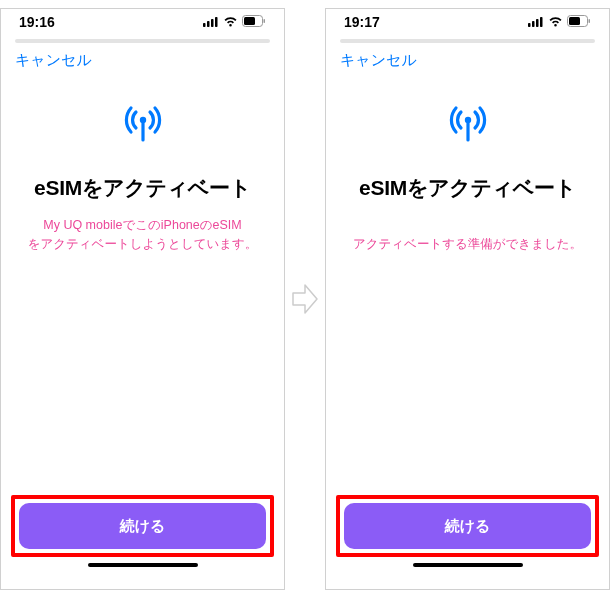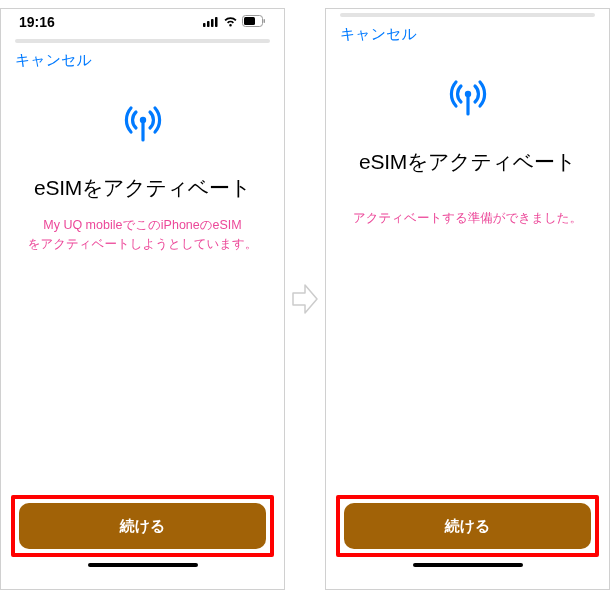--- a/index.html
+++ b/index.html
@@ -57,21 +57,21 @@
       display: flex;
       flex-direction: column;
       align-items: center;
       padding: 28px 20px 0;
     }
     .icon-wrap {
       margin-bottom: 28px;
     }
     .title {
       font-size: 21px;
-      font-weight: 400;
+      font-weight: 700;
       text-align: center;
       margin-bottom: 14px;
       letter-spacing: -0.3px;
     }
     .desc {
       font-size: 12.5px;
       text-align: center;
       line-height: 1.5;
       color: #ec4899;
       padding: 0 4px;
@@ -79,21 +79,21 @@
     .footer {
       padding: 0 10px 18px;
     }
     .button-highlight {
       border: 4px solid #ff0000;
       border-radius: 2px;
       padding: 4px;
     }
     .primary-btn {
       width: 100%;
-      background: #a16207;
+      background: #8b5cf6;
       color: #fff;
       border: none;
       border-radius: 10px;
       height: 46px;
       font-size: 15px;
       font-weight: 600;
       cursor: pointer;
     }
     .home-indicator {
       width: 110px;
@@ -169,20 +169,45 @@
   </div>
 </div>
 
 <div class="arrow">
   <svg width="28" height="36" viewBox="0 0 28 36">
     <path d="M2 12 L14 12 L14 4 L26 18 L14 32 L14 24 L2 24 Z" fill="none" stroke="#ccc" stroke-width="1.5" stroke-linejoin="round"></path>
   </svg>
 </div>
 
 <div class="phone">
+  <div class="status-bar">
+    <span>19:17</span>
+    <div class="status-right">
+      <span>
+        <svg width="16" height="11" viewBox="0 0 16 11">
+            <rect x="0" y="7" width="2.5" height="4" rx="0.8" fill="#000"></rect>
+            <rect x="4" y="5" width="2.5" height="6" rx="0.8" fill="#000"></rect>
+            <rect x="8" y="3" width="2.5" height="8" rx="0.8" fill="#000"></rect>
+            <rect x="12" y="1" width="2.5" height="10" rx="0.8" fill="#000"></rect>
+          </svg>
+      </span>
+      <span>
+        <svg width="15" height="11" viewBox="0 0 15 11">
+            <path d="M7.5 10.5 a1.3 1.3 0 1 0 0-2.6 a1.3 1.3 0 0 0 0 2.6z M4 6.2 a5 5 0 0 1 7 0 l-1.2 1.2 a3.3 3.3 0 0 0-4.6 0z M1.5 3.7 a8.5 8.5 0 0 1 12 0 l-1.2 1.2 a6.8 6.8 0 0 0-9.6 0z" fill="#000"></path>
+          </svg>
+      </span>
+      <span>
+        <svg width="24" height="12" viewBox="0 0 24 12">
+            <rect x="0.5" y="0.5" width="20" height="11" rx="3" fill="none" stroke="#999" stroke-width="1"></rect>
+            <rect x="2" y="2" width="11" height="8" rx="1.5" fill="#000"></rect>
+            <rect x="21.5" y="4" width="1.5" height="4" rx="0.8" fill="#999"></rect>
+          </svg>
+      </span>
+    </div>
+  </div>
   <div class="progress-track"></div>
   <div class="nav-bar">
     <button class="cancel">キャンセル</button>
   </div>
   <div class="content">
     <div class="icon-wrap">
       <svg width="42" height="38" viewBox="0 0 42 38">
         <g fill="none" stroke="#007aff" stroke-width="3.2" stroke-linecap="round">
           <path d="M9 4 a18 18 0 0 0 0 24"></path>
           <path d="M33 4 a18 18 0 0 1 0 24"></path>

